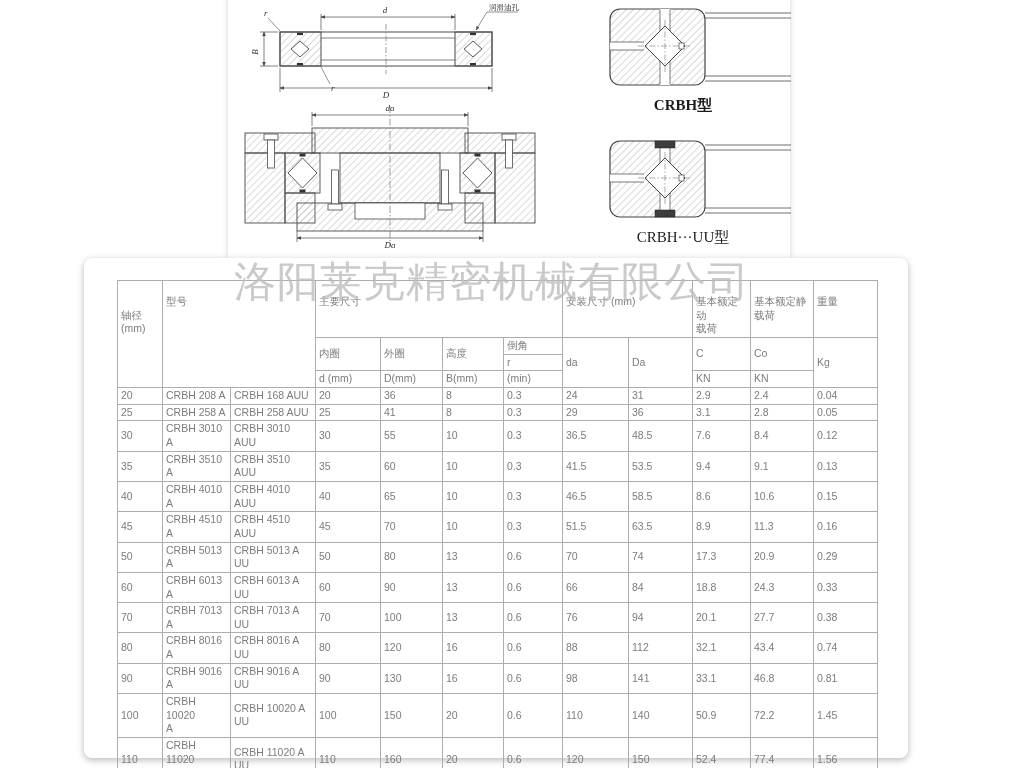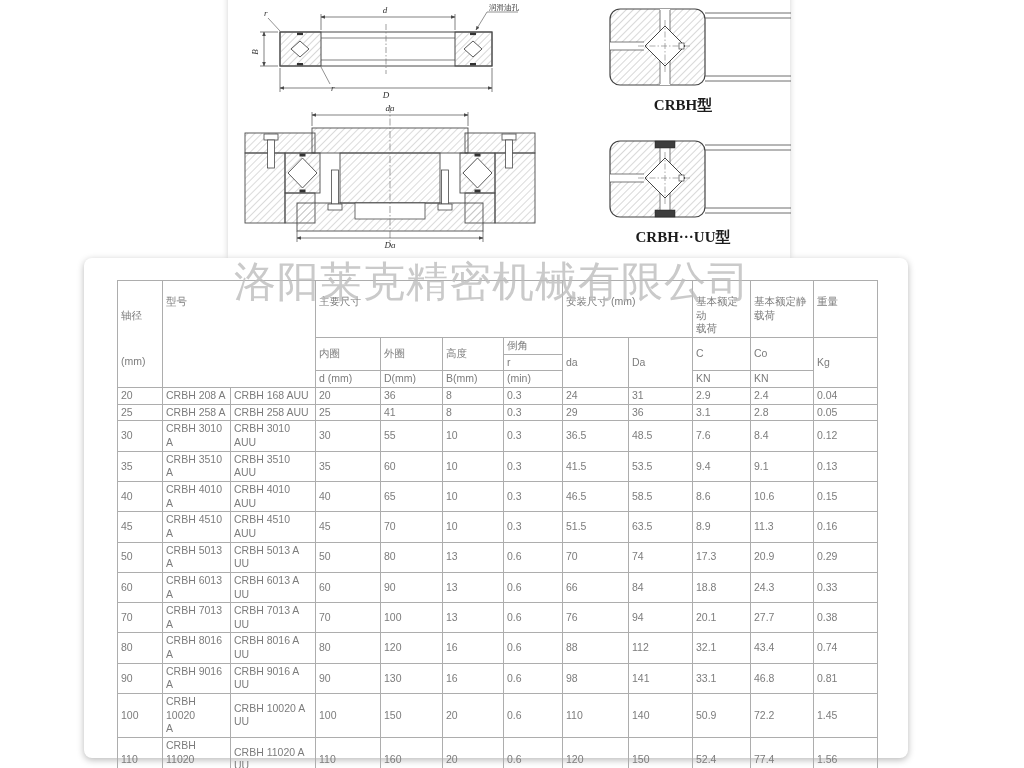--- a/index.html
+++ b/index.html
@@ -19,21 +19,21 @@
              opacity:0.8;white-space:nowrap;z-index:5;pointer-events:none;}
 
   .table-wrap{position:absolute;left:33px;top:22px;z-index:2;}
   table.spec{border-collapse:collapse;table-layout:fixed;width:760px;font-size:10.5px;color:#7c7c7c;}
   table.spec th,table.spec td{border:1px solid #adadad;font-weight:normal;text-align:left;
       vertical-align:middle;padding:1px 3px;white-space:pre-line;line-height:1.3;overflow:hidden;}
   tr.hr1 th{height:26px;vertical-align:top;padding-top:14px;}
   tr.hr2 th{height:12px;}
   tr.hr3 th{height:12px;}
   tr.hr4 th{height:14px;}
-  .shaft-cell{display:flex;flex-direction:column;justify-content:space-between;height:60px;}
+  .shaft-cell{display:flex;flex-direction:column;height:60px;}
 </style>
 </head>
 <body>
 
 <div id="page">
 
   <div class="top-panel">
 
     <svg class="fig" style="left:12px;top:12px;" width="280" height="100" viewBox="0 0 280 100">
       <defs>
@@ -198,21 +198,21 @@
           <rect x="47" y="3" width="20" height="7" fill="#3d3d3d" stroke="#222" stroke-width="0.5"></rect>
           <rect x="47" y="72" width="20" height="7" fill="#3d3d3d" stroke="#222" stroke-width="0.5"></rect>
         </g>
         <g stroke="#4a4a4a" stroke-width="0.8">
           <line x1="97" y1="7" x2="183" y2="7"></line>
             <line x1="97" y1="12" x2="183" y2="12"></line>
           <line x1="97" y1="70" x2="183" y2="70"></line>
             <line x1="97" y1="75" x2="183" y2="75"></line>
         </g>
       </svg>
-      <div class="fig-label" style="width:150px;font-weight:bold;">CRBH···UU型</div>
+      <div class="fig-label" style="width:150px;">CRBH···UU型</div>
     </div>
   </div>
 
   <div class="bottom-panel">
     <div class="watermark">洛阳莱克精密机械有限公司</div>
 
     <div class="table-wrap">
       <table class="spec">
         <colgroup>
           <col style="width:45px">

